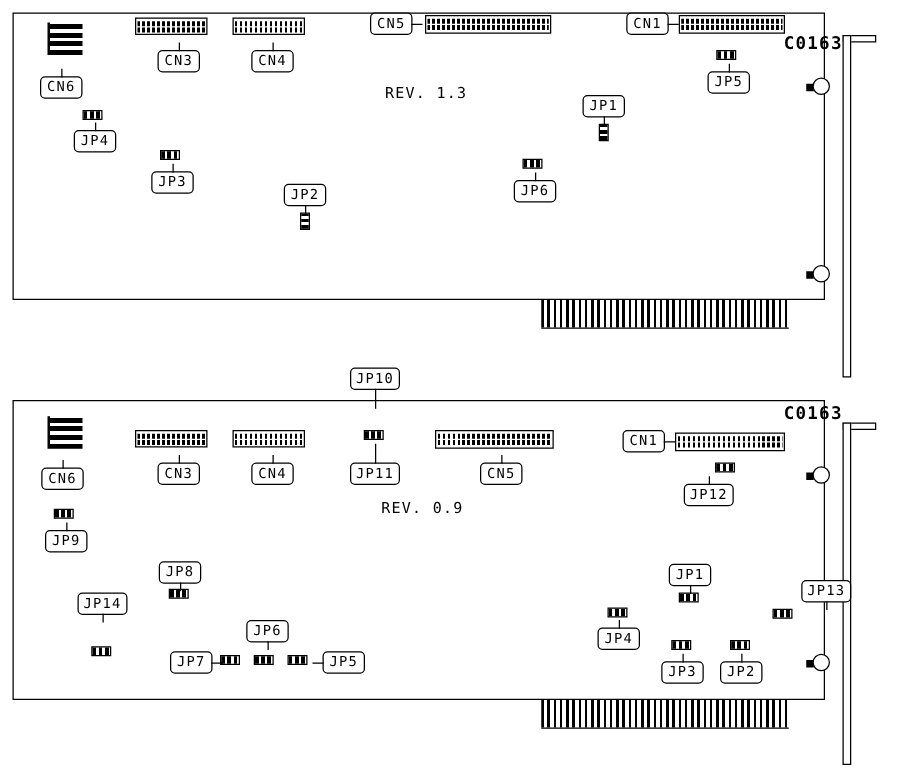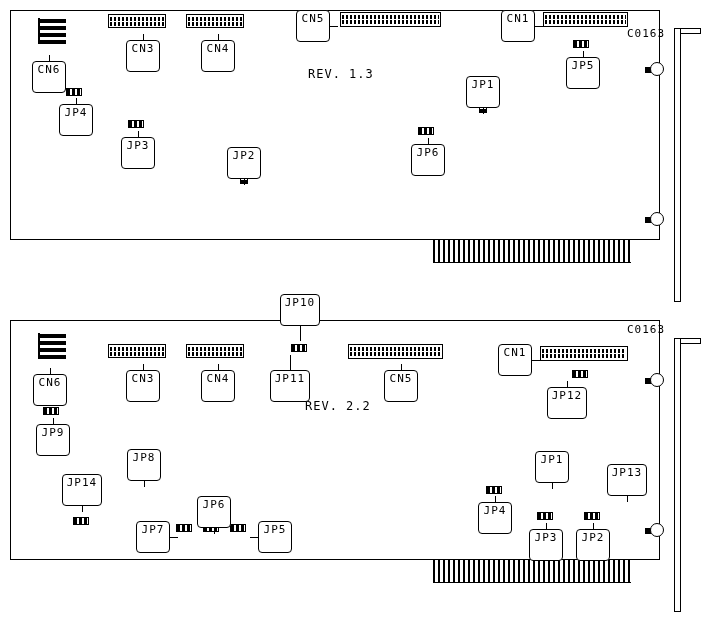--- a/index.html
+++ b/index.html
@@ -6,39 +6,39 @@
   #stage{position:relative;width:721px;height:619px;background:#fff;overflow:hidden;
          font-family:"DejaVu Sans Mono",monospace;color:#000;}
   .board{position:absolute;border:1px solid #000;background:#fff;box-sizing:border-box;}
   .edge{position:absolute;background:repeating-linear-gradient(90deg,#000 0 2px,#fff 2px 5px);
         border-bottom:1px solid #000;box-sizing:border-box;}
   .bracket-v{position:absolute;width:7px;border:1px solid #000;background:#fff;box-sizing:border-box;}
   .bracket-h{position:absolute;height:6px;border:1px solid #000;background:#fff;box-sizing:border-box;}
   .screw{position:absolute;width:14px;height:14px;border:1px solid #000;border-radius:50%;
          background:#fff;box-sizing:border-box;z-index:2;}
   .screw-tab{position:absolute;width:6px;height:6px;background:#000;z-index:1;}
-  .lbl{position:absolute;box-sizing:border-box;height:32px;line-height:16px;border:1px solid #000;
+  .lbl{position:absolute;box-sizing:border-box;height:18px;line-height:16px;border:1px solid #000;
        border-radius:4px;background:#fff;font-size:11px;letter-spacing:1px;text-align:center;z-index:3;}
   .tail-up::after,.tail-down::after,.tail-left::after,.tail-right::after{
        content:"";position:absolute;background:#000;}
   .tail-up::after{left:50%;top:-7px;width:1px;height:7px;}
   .tail-down::after{left:50%;bottom:-7px;width:1px;height:7px;}
   .tail-right::after{right:-9px;top:50%;width:9px;height:1px;}
   .tail-left::after{left:-9px;top:50%;width:9px;height:1px;}
   .long.tail-up::after{top:-16px;height:16px;}
   .long.tail-down::after{bottom:-16px;height:16px;}
   .conn{position:absolute;border:1px solid #000;background:#fff;box-sizing:border-box;padding:1px;}
   .conn .pr{height:4px;margin:1px 0;background:repeating-linear-gradient(90deg,#000 0 2px,#fff 2px 4px);}
   .jmp{position:absolute;border:1px solid #000;box-sizing:border-box;}
   .jmp.h{width:16px;height:8px;background:repeating-linear-gradient(90deg,#000 0 3px,#fff 3px 5px);}
   .jmp.v{width:8px;height:14px;background:repeating-linear-gradient(0deg,#000 0 3px,#fff 3px 5px);}
   .cn6-icon{position:absolute;width:26px;height:26px;border-left:2px solid #000;
         background:repeating-linear-gradient(0deg,#000 0 4px,#fff 4px 7px);}
   .rev{position:absolute;font-size:12px;letter-spacing:1px;white-space:pre;}
-  .pcode{position:absolute;font-size:11px;letter-spacing:1px;white-space:pre;}
+  .pcode{position:absolute;font-size:14px;letter-spacing:1px;white-space:pre;font-weight:bold;}
 </style>
 </head>
 <body>
 
 <div id="stage">
 
   <div class="board" style="left:10px;top:10px;width:650px;height:230px"></div>
   <div class="edge" style="left:433px;top:240px;width:198px;height:23px"></div>
   <div class="bracket-h" style="left:674px;top:28px;width:27px"></div>
   <div class="bracket-v" style="left:674px;top:28px;height:274px"></div>
@@ -100,21 +100,21 @@
   <div class="edge" style="left:433px;top:560px;width:198px;height:23px"></div>
   <div class="bracket-h" style="left:674px;top:338px;width:27px"></div>
   <div class="bracket-v" style="left:674px;top:338px;height:274px"></div>
   <div class="screw-tab" style="left:645px;top:378px"></div>
   <div class="screw" style="left:650px;top:373px"></div>
   <div class="screw-tab" style="left:645px;top:528px"></div>
   <div class="screw" style="left:650px;top:523px"></div>
 
   <div class="lbl tail-down long" style="left:280px;top:294px;width:40px">JP10</div>
   <div class="jmp h" style="left:291px;top:344px"></div>
-  <div class="lbl tail-up long" style="left:270px;top:370px;width:40px">JP11</div>
+  <div class="lbl tail-up long" style="left:280px;top:370px;width:40px">JP11</div>
 
   <div class="cn6-icon" style="left:38px;top:333px"></div>
   <div class="lbl tail-up" style="left:33px;top:374px;width:34px">CN6</div>
 
   <div class="conn" style="left:108px;top:344px;width:58px;height:14px">
     <div class="pr"></div>
       <div class="pr"></div>
   </div>
   <div class="lbl tail-up" style="left:126px;top:370px;width:34px">CN3</div>
 
@@ -134,32 +134,32 @@
   <div class="conn" style="left:540px;top:346px;width:88px;height:15px">
     <div class="pr"></div>
       <div class="pr"></div>
   </div>
 
   <div class="pcode" style="left:627px;top:323px">C0163</div>
 
   <div class="jmp h" style="left:572px;top:370px"></div>
   <div class="lbl tail-up" style="left:547px;top:387px;width:40px">JP12</div>
 
-  <div class="rev" style="left:305px;top:399px">REV. 2.2</div>
+  <div class="rev" style="left:305px;top:399px">REV. 0.9</div>
 
   <div class="jmp h" style="left:43px;top:407px"></div>
   <div class="lbl tail-up" style="left:36px;top:424px;width:34px">JP9</div>
 
   <div class="lbl tail-down" style="left:127px;top:449px;width:34px">JP8</div>
   <div class="jmp h" style="left:135px;top:471px"></div>
 
   <div class="lbl tail-down" style="left:535px;top:451px;width:34px">JP1</div>
   <div class="jmp h" style="left:543px;top:474px"></div>
 
-  <div class="lbl tail-down" style="left:607px;top:464px;width:40px">JP13</div>
+  <div class="lbl tail-down" style="left:641px;top:464px;width:40px">JP13</div>
   <div class="jmp h" style="left:618px;top:487px"></div>
 
   <div class="lbl tail-down" style="left:62px;top:474px;width:40px">JP14</div>
   <div class="jmp h" style="left:73px;top:517px"></div>
 
   <div class="lbl tail-down" style="left:197px;top:496px;width:34px">JP6</div>
   <div class="lbl tail-right" style="left:136px;top:521px;width:34px">JP7</div>
   <div class="jmp h" style="left:176px;top:524px"></div>
   <div class="jmp h" style="left:203px;top:524px"></div>
   <div class="jmp h" style="left:230px;top:524px"></div>

